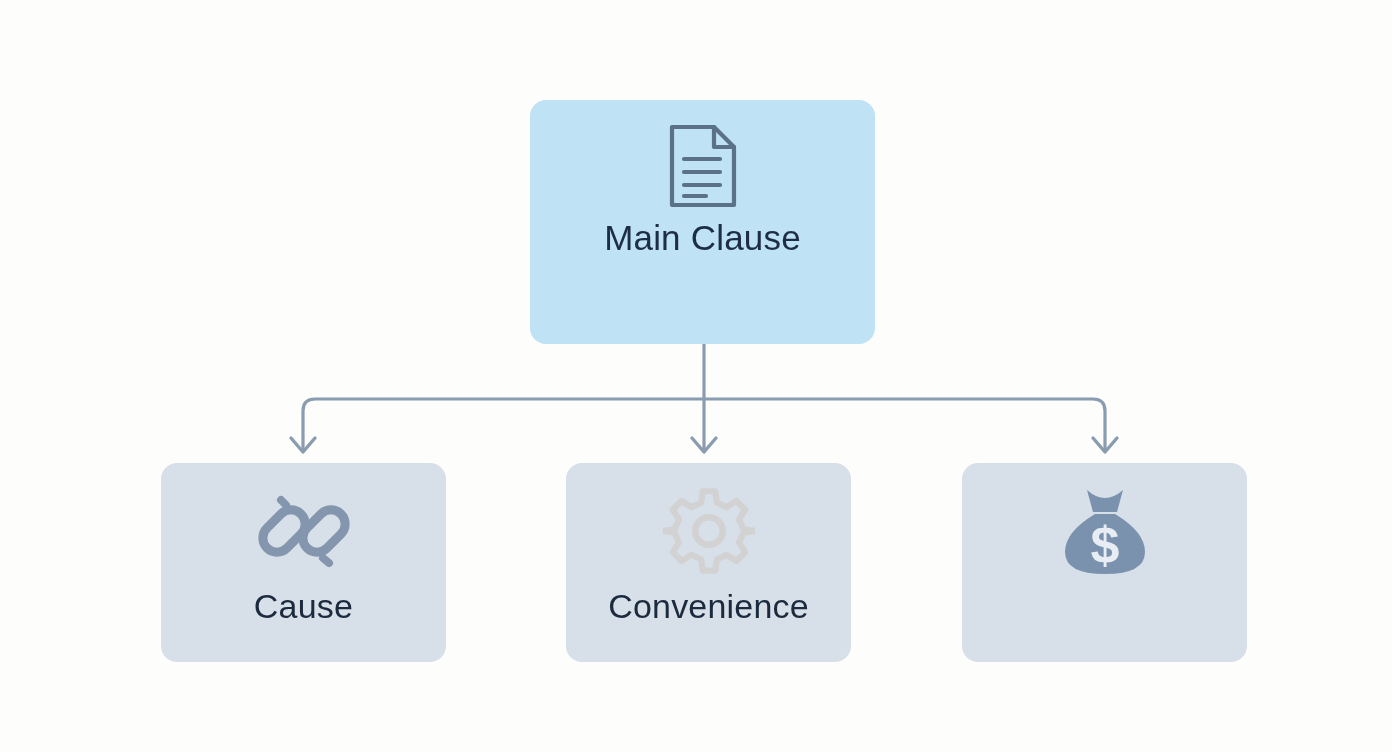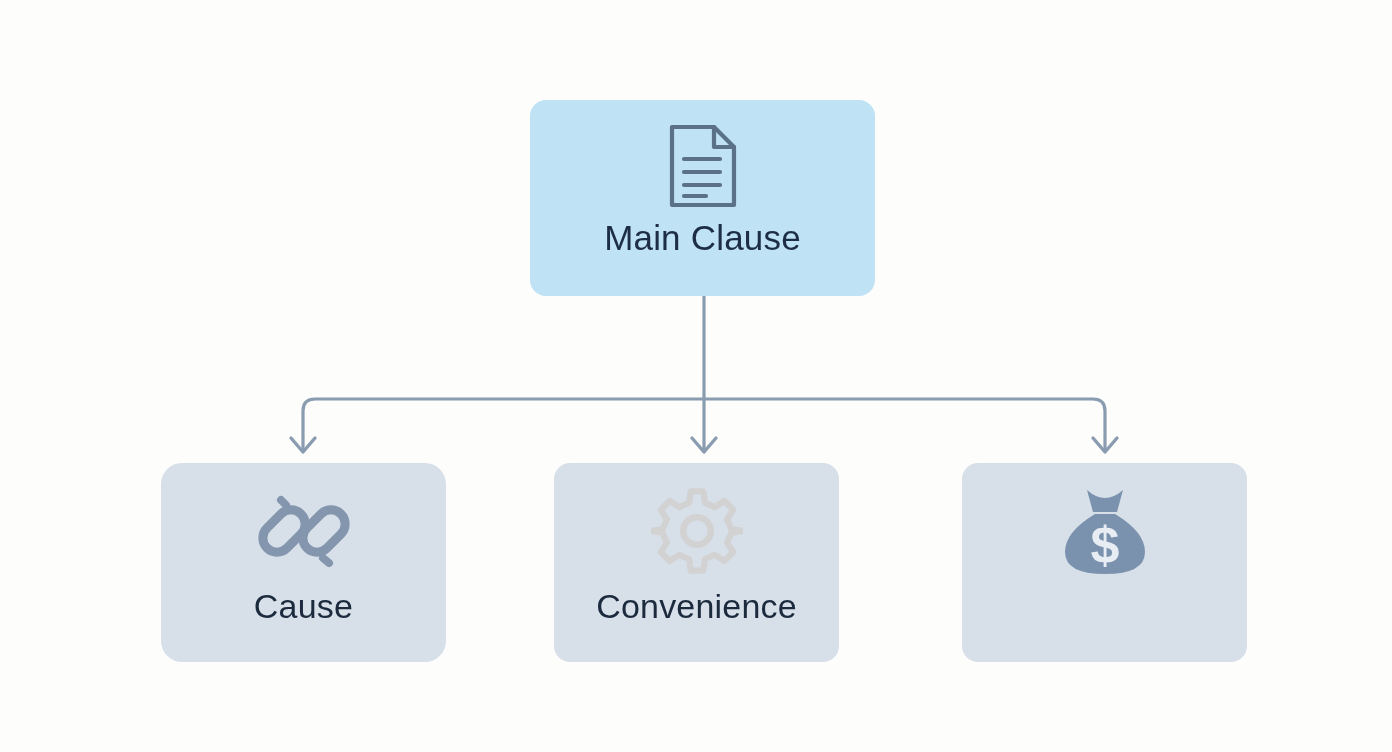--- a/index.html
+++ b/index.html
@@ -47,21 +47,21 @@
     font-weight: 400;
     letter-spacing: 0.2px;
     white-space: nowrap;
   }
 
   
   #node-root {
     left: 530px;
     top: 100px;
     width: 345px;
-    height: 196px;
+    height: 244px;
     background: #bfe3f5;
     padding-top: 18px;
   }
   #node-root .icon-wrap { height: 96px; }
   #node-root .node-label {
     color: #1d2d44;
     font-size: 35px;
     line-height: 44px;
     margin-top: 2px;
   }
@@ -74,22 +74,22 @@
     background: #d7dfe9;
     padding-top: 18px;
   }
   .node-child .icon-wrap { height: 100px; }
   .node-child .node-label {
     color: #1b2a3d;
     font-size: 34px;
     line-height: 42px;
     margin-top: 4px;
   }
-  #node-cause       { left: 161px; border-radius: 21px; }
-  #node-convenience { left: 554px; align-items: center; }
+  #node-cause       { left: 161px; }
+  #node-convenience { left: 566px; align-items: center; }
   #node-insolvence  { left: 962px; }
 </style>
 </head>
 <body>
 
 <div id="canvas">
 
   <svg id="edge-layer" viewBox="0 0 1392 752">
     <g fill="none" stroke="#8a9cb0" stroke-width="3.2" stroke-linecap="round" stroke-linejoin="round">
 

